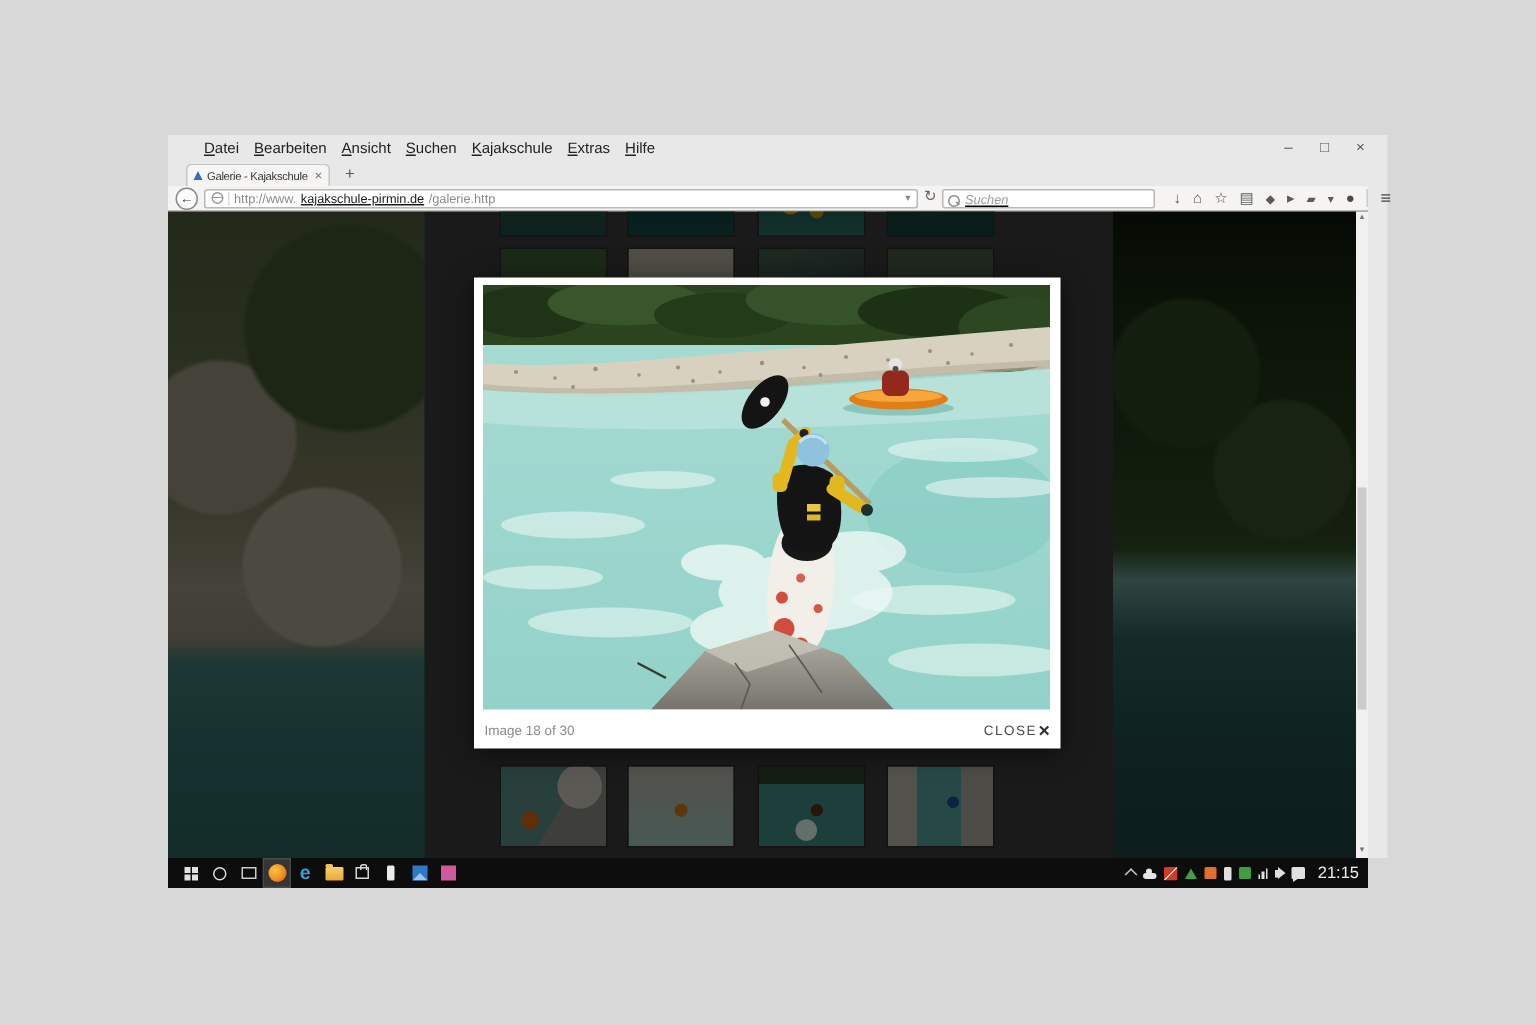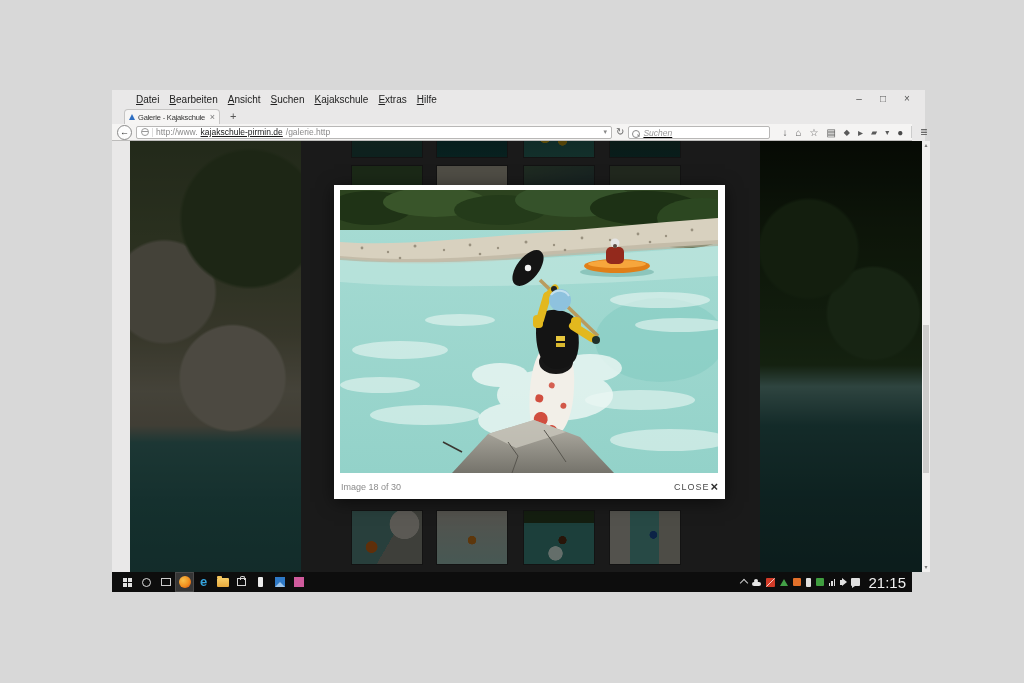--- a/index.html
+++ b/index.html
@@ -45,21 +45,21 @@
   .search-field input{border:none;outline:none;width:100%;font-size:8.5px;font-family:"Liberation Sans",sans-serif;
                       background:transparent;padding:0;color:#333;}
   .search-field input::placeholder{color:#999;font-style:italic;}
   .tb-icons{display:flex;align-items:center;gap:8px;margin-left:8px;color:#5a5a5a;font-size:10px;}
   .tb-icons .sm{font-size:8px;}
   .tb-sep{width:1px;height:12px;background:#ccc;}
   .dot-icon{color:#4a4a4a;}
   .burger{font-size:12px;color:#444;}
 
   
-  .content{position:absolute;top:51px;left:18px;width:800px;height:431px;overflow:hidden;background:#0f766e;}
+  .content{position:absolute;top:51px;left:0;width:800px;height:431px;overflow:hidden;background:#0f766e;}
   .bg-left{position:absolute;left:0;top:0;width:171px;height:431px;
      background:
        radial-gradient(circle at 70% 18%,#41562f 0 18%,transparent 19%),
        radial-gradient(circle at 20% 35%,#97937f 0 16%,transparent 17%),
        radial-gradient(circle at 60% 55%,#a8a390 0 20%,transparent 21%),
        linear-gradient(180deg,#4d5c3a 0%,#5d6a45 22%,#7a7a5e 45%,#99947f 58%,#8f8a76 66%,#3f7a74 70%,#2f6b66 84%,#2a625e 100%);}
   .center-col{position:absolute;left:171px;top:0;width:459px;height:431px;background:#3a3a3a;}
   .bg-right{position:absolute;left:630px;top:0;width:162px;height:431px;
      background:
        radial-gradient(circle at 30% 25%,#2a4420 0 14%,transparent 15%),
@@ -137,21 +137,21 @@
   .orangeapp{width:8px;height:8px;background:#e2702a;border-radius:1px;}
   .trayphone{width:5px;height:9px;background:#e0e0e0;border-radius:1px;}
   .greensq{width:8px;height:8px;background:#3f9d3f;border-radius:1px;}
   .net{display:flex;align-items:flex-end;gap:1px;}
   .net i{display:block;width:1.5px;background:#e0e0e0;}
   .net .n1{height:3px}.net .n2{height:5px}.net .n3{height:7px}
   .vol{width:3px;height:5px;background:#e0e0e0;position:relative;margin-right:3px;}
   .vol::after{content:'';position:absolute;left:2px;top:-2px;width:0;height:0;border-top:4.5px solid transparent;border-bottom:4.5px solid transparent;border-left:5px solid #e0e0e0;}
   .ac{width:9px;height:8px;background:#e0e0e0;border-radius:1px;position:relative;}
   .ac::after{content:'';position:absolute;left:1px;bottom:-2px;width:0;height:0;border-top:2px solid #e0e0e0;border-right:3px solid transparent;}
-  .clock{font-size:15px;color:#f0f0f0;margin-left:3px;}
+  .clock{font-size:11px;color:#f0f0f0;margin-left:3px;}
 </style>
 </head>
 <body>
 
 <div class="stage">
   <div class="screen">
 
     <div class="browser">
 
       <div class="menubar">

